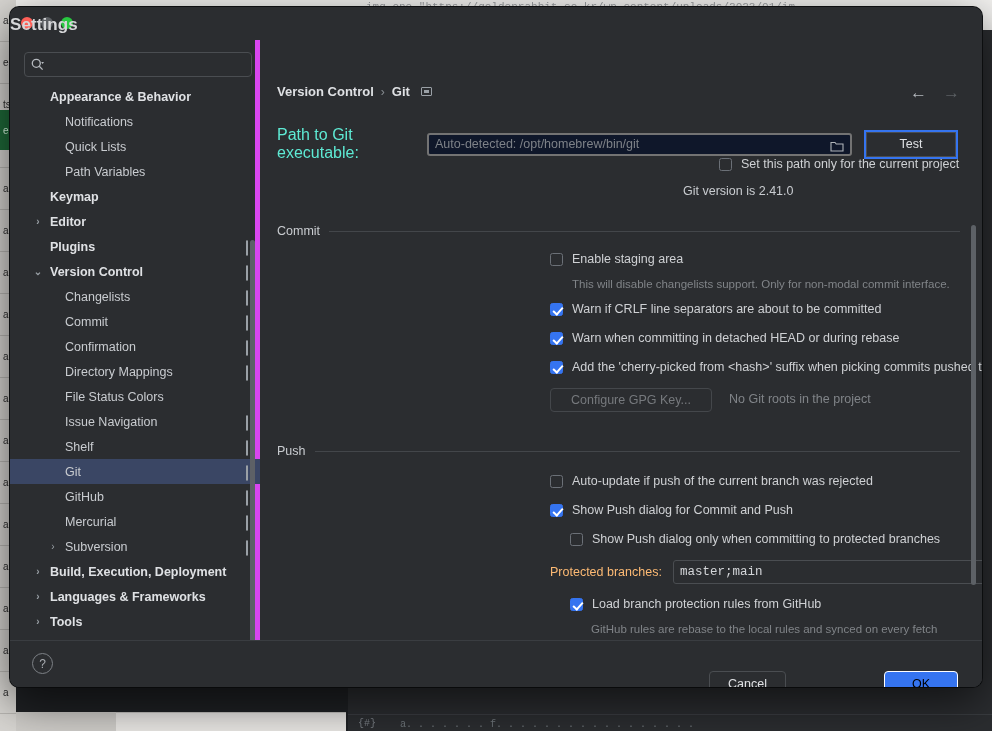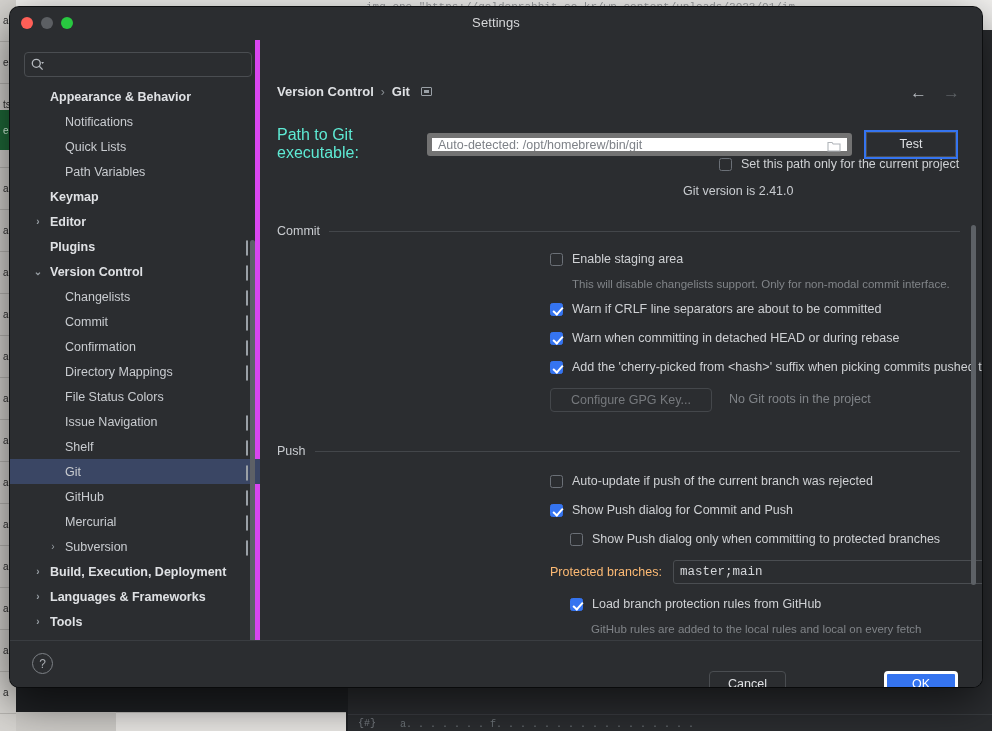--- a/index.html
+++ b/index.html
@@ -29,22 +29,22 @@
   #bg .leftbtm{position:absolute;left:16px;top:712px;width:330px;height:19px;background:#e9e7e4;border-top:1px solid #c6c4c0;}
   #bg .leftbtm2{position:absolute;left:16px;top:712px;width:100px;height:19px;background:#cfcdc9;}
 
   
   #dialog{
     position:absolute;left:10px;top:7px;width:972px;height:680px;
     background:#2b2d30;border-radius:9px;overflow:hidden;
     box-shadow:0 14px 46px rgba(0,0,0,.62), 0 0 0 1px #111315;
   }
   .titlebar{position:relative;height:33px;background:#2b2d30;}
-  .titlebar .title{position:absolute;left:0;right:0;top:8px;text-align:center;
-      font-size:13px;font-weight:normal;color:#d6d7d9;letter-spacing:.1px;}
+  .titlebar .title{position:absolute;left:0;right:0;top:8px;text-align:left;
+      font-size:17px;font-weight:bold;color:#d6d7d9;letter-spacing:.1px;}
   .traffic{position:absolute;left:11px;top:10px;display:flex;gap:8px;}
   .traffic span{width:12px;height:12px;border-radius:50%;display:block;}
   .tl-close{background:#ff5f57;}
   .tl-min{background:#5c5f63;}
   .tl-max{background:#28c840;}
 
   .body{position:relative;height:647px;}
 
   
   .sidebar{position:absolute;left:0;top:0;width:250px;height:647px;background:#2b2d30;
@@ -84,22 +84,22 @@
   .navarrows{position:absolute;right:22px;top:44px;display:flex;gap:16px;align-items:center;}
   .navarrows .a{font-size:17px;line-height:17px;}
   .nav-back{color:#b6babf;}
   .nav-fwd{color:#5c6064;}
 
   .scroll{position:absolute;left:0;top:72px;right:0;height:575px;overflow:hidden;}
 
   .rowlabel{color:#fdba74;font-size:12.5px;text-align:right;}
   .gitpath-row{position:absolute;left:16px;top:14px;display:flex;align-items:center;}
   .gitpath-row .lab{width:150px;color:#5eead4;font-size:16px;}
-  .pathfield{width:425px;height:23px;border:5px solid #737373;border-radius:3px;background:#ffffff;
-      display:flex;box-sizing:border-box;padding:0 6px;}
+  .pathfield{width:425px;height:23px;border:2px solid #737373;border-radius:3px;background:#0f172a;
+      display:flex;align-items:center;box-sizing:border-box;padding:0 6px;}
   .pathfield .ph{flex:1;color:#7e8288;font-size:12.5px;white-space:nowrap;overflow:hidden;}
   .folder-ic{width:14px;height:12px;flex:0 0 auto;}
   .testbtn{margin-left:14px;width:90px;height:25px;border-radius:0;background:#2b2d30;
       border:1px solid #4a4d51;box-shadow:0 0 0 2px #3574f0;color:#dfe1e4;font-size:12.5px;
       display:flex;align-items:center;justify-content:center;box-sizing:border-box;}
 
   .cbrow{position:absolute;display:flex;align-items:flex-start;}
   .cb{width:13px;height:13px;border:1px solid #6b7077;border-radius:2.5px;background:#2b2d30;
       flex:0 0 auto;box-sizing:border-box;margin-top:1px;}
   .cb.on{background:#3574f0;border-color:#3574f0;position:relative;}
@@ -127,21 +127,21 @@
   .footer{position:absolute;left:0;bottom:0;width:972px;height:46px;background:#2b2d30;
       border-top:1px solid #3a3d41;}
   .helpbtn{position:absolute;left:22px;top:12px;width:21px;height:21px;border-radius:50%;
       border:1px solid #7d8186;color:#a9adb2;font-size:12px;display:flex;align-items:center;
       justify-content:center;box-sizing:border-box;}
   .btnrow{position:absolute;right:24px;top:10px;display:flex;gap:12px;align-items:center;}
   .btn{height:26px;border-radius:4px;font-size:12.5px;display:flex;align-items:center;
       justify-content:center;box-sizing:border-box;padding:0 18px;}
   .btn.cancel{background:#2b2d30;border:1px solid #4a4d51;color:#dfe1e4;min-width:74px;}
   .btn.apply{background:#2b2d30;border:1px solid #3c3f43;color:#71757a;min-width:74px;margin-top:39px;}
-  .btn.ok{background:#3574f0;border:3px solid #ffffff;color:#ffffff;min-width:74px;}
+  .btn.ok{background:#3574f0;border:1px solid #ffffff;color:#000000;min-width:74px;}
 </style>
 </head>
 <body>
 
 <div id="bg">
   <div class="darkpane"></div>
   <div class="topbar">
     <span class="check">✓</span>
     <span class="insights">Insights</span>
   </div>
@@ -382,21 +382,21 @@
         <div class="rowlabel" style="position:absolute;left:289px;top:453px;">Protected branches:</div>
         <div class="pbfield" style="left:412px;top:448px;width:540px;">
           <span class="val">master;main</span>
 
         </div>
 
         <div class="cbrow" style="left:309px;top:485px;">
           <span class="cb on"></span>
           <span class="cbtxt">Load branch protection rules from GitHub</span>
         </div>
-        <div class="hint" style="left:330px;top:511px;">GitHub rules are added to the local rules and local on every fetch</div>
+        <div class="hint" style="left:330px;top:511px;">GitHub rules are rebase to the local rules and synced on every fetch</div>
 
         <div class="sect" style="top:556px;">
           <span class="nm">Update</span>
           <span class="ln"></span>
         </div>
 
         <div class="sbar-main"></div>
       </div>
     </div>
   </div>

